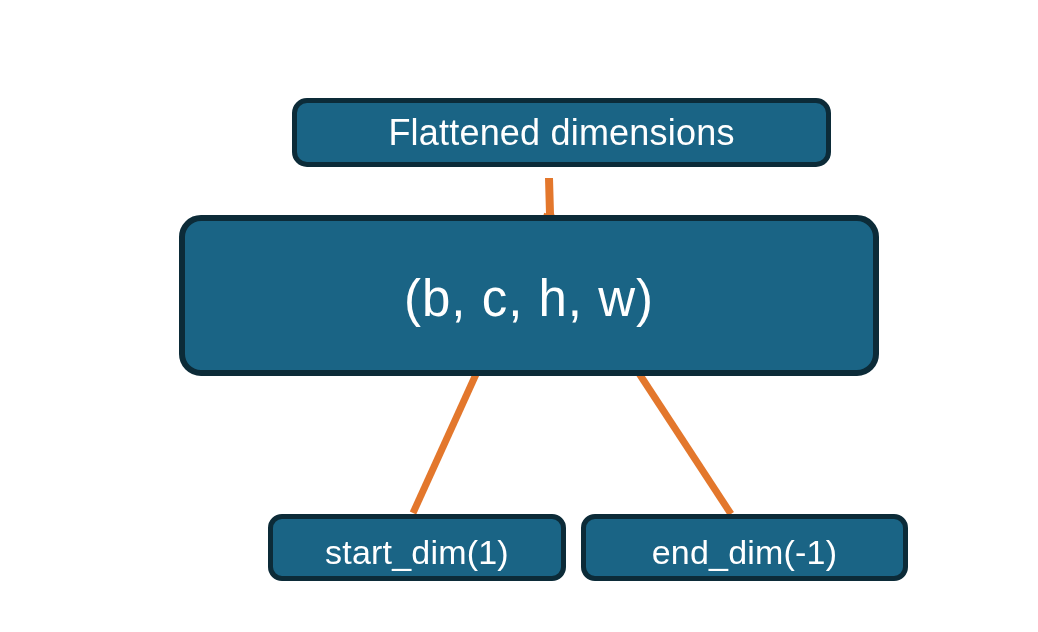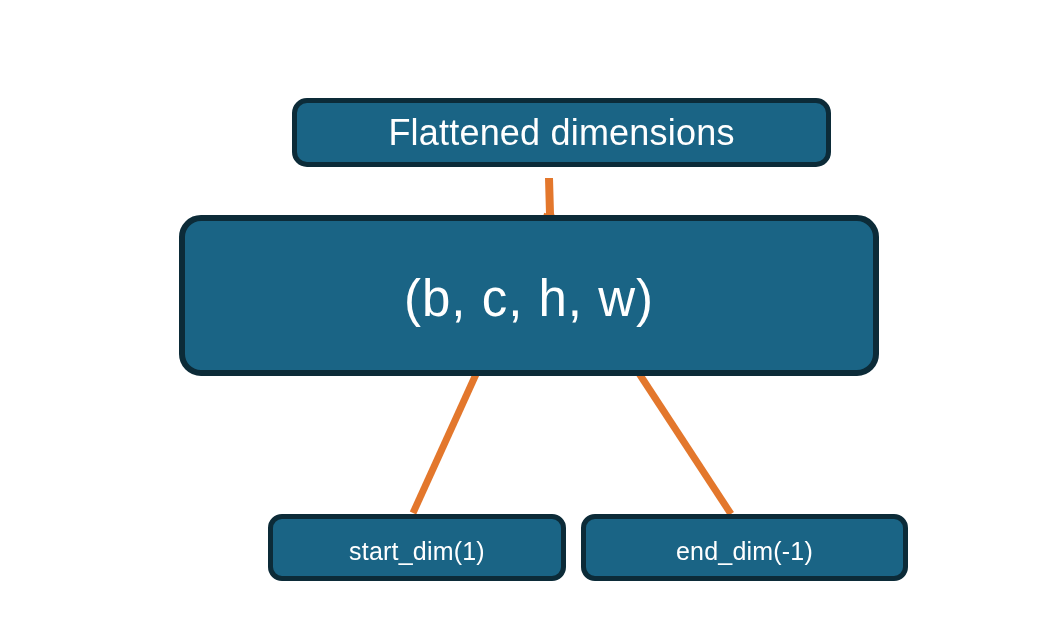--- a/index.html
+++ b/index.html
@@ -75,21 +75,21 @@
   }
   #node-end-dim {
     left: 581px;
     top: 514px;
     width: 327px;
     height: 67px;
     border-radius: 14px;
   }
   #node-start-dim .node-label,
   #node-end-dim .node-label {
-    font-size: 25px;
+    font-size: 34px;
     letter-spacing: 0.2px;
     margin-top: 8px;
   }
 
   
   #connectors {
     position: absolute;
     left: 0;
     top: 0;
     width: 1038px;

